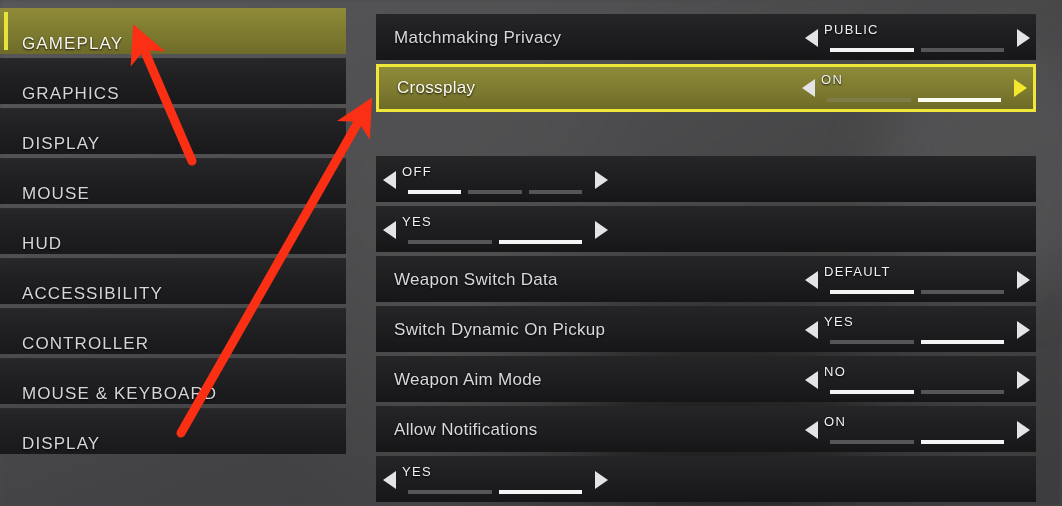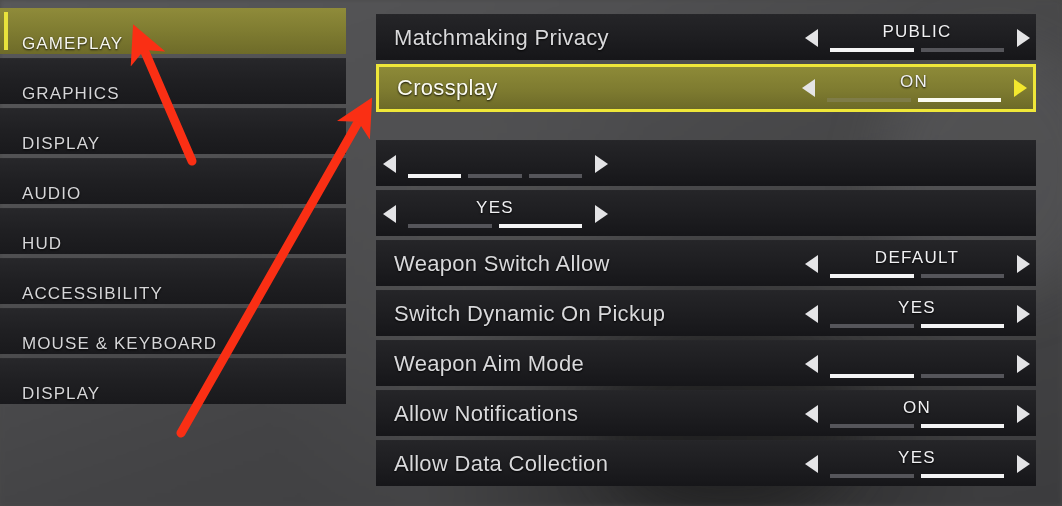--- a/index.html
+++ b/index.html
@@ -84,24 +84,24 @@
   }
   .opt-row {
     position: relative;
     height: 46px;
     margin-bottom: 4px;
     display: flex;
     align-items: center;
     background: linear-gradient(180deg, #252528 0%, #1d1d20 55%, #161619 100%);
     border-top: 1px solid rgba(125,125,130,0.16);
   }
-  .opt-row.gap-after { margin-bottom: 28px; }
+  .opt-row.gap-after { margin-bottom: 44px; }
 
   .opt-label {
-    font-size: 22px;
+    font-size: 17px;
     color: #d9d9db;
     padding-left: 18px;
     letter-spacing: 0.3px;
     flex: 1;
     text-shadow: 0 1px 2px rgba(0,0,0,0.9);
     white-space: nowrap;
   }
 
   .arrow {
     width: 26px;
@@ -122,22 +122,22 @@
   .value-block {
     width: 186px;
     flex: 0 0 auto;
     position: relative;
     height: 46px;
   }
   .value-text {
     position: absolute;
     left: 0; right: 0;
     top: 7px;
-    text-align: center;
-    font-size: 17px;
+    text-align: left;
+    font-size: 13px;
     letter-spacing: 1.3px;
     color: #f0f0f2;
     text-shadow: 0 1px 2px rgba(0,0,0,0.9);
   }
   .segs {
     position: absolute;
     left: 6px; right: 6px;
     bottom: 9px;
     display: flex;
     gap: 7px;
@@ -182,27 +182,30 @@
         <div class="nav-accent"></div>
         <span class="nav-label">GAMEPLAY</span>
       </div>
       <div class="nav-item">
         <span class="nav-label">GRAPHICS</span>
       </div>
       <div class="nav-item">
         <span class="nav-label">DISPLAY</span>
       </div>
       <div class="nav-item">
-        <span class="nav-label">AUDIO</span>
+        <span class="nav-label">MOUSE</span>
       </div>
       <div class="nav-item">
         <span class="nav-label">HUD</span>
       </div>
       <div class="nav-item">
         <span class="nav-label">ACCESSIBILITY</span>
+      </div>
+      <div class="nav-item">
+        <span class="nav-label">CONTROLLER</span>
       </div>
       <div class="nav-item">
         <span class="nav-label">MOUSE &amp; KEYBOARD</span>
       </div>
       <div class="nav-item">
         <span class="nav-label">DISPLAY</span>
       </div>
     </div>
 
   <div id="settings">
@@ -236,20 +239,21 @@
         </div>
         <div class="arrow right">
           <span class="tri"></span>
         </div>
       </div>
       <div class="opt-row">
         <div class="arrow left">
           <span class="tri"></span>
         </div>
         <div class="value-block">
+          <div class="value-text">OFF</div>
           <div class="segs">
             <div class="seg on"></div>
             <div class="seg"></div>
             <div class="seg"></div>
           </div>
         </div>
         <div class="arrow right">
           <span class="tri"></span>
         </div>
       </div>
@@ -262,21 +266,21 @@
           <div class="segs">
             <div class="seg"></div>
             <div class="seg on"></div>
           </div>
         </div>
         <div class="arrow right">
           <span class="tri"></span>
         </div>
       </div>
       <div class="opt-row">
-        <div class="opt-label">Weapon Switch Allow</div>
+        <div class="opt-label">Weapon Switch Data</div>
         <div class="arrow left">
           <span class="tri"></span>
         </div>
         <div class="value-block">
           <div class="value-text">DEFAULT</div>
           <div class="segs">
             <div class="seg on"></div>
             <div class="seg"></div>
           </div>
         </div>
@@ -299,20 +303,21 @@
         <div class="arrow right">
           <span class="tri"></span>
         </div>
       </div>
       <div class="opt-row">
         <div class="opt-label">Weapon Aim Mode</div>
         <div class="arrow left">
           <span class="tri"></span>
         </div>
         <div class="value-block">
+          <div class="value-text">NO</div>
           <div class="segs">
             <div class="seg on"></div>
             <div class="seg"></div>
           </div>
         </div>
         <div class="arrow right">
           <span class="tri"></span>
         </div>
       </div>
       <div class="opt-row">
@@ -325,21 +330,20 @@
           <div class="segs">
             <div class="seg"></div>
             <div class="seg on"></div>
           </div>
         </div>
         <div class="arrow right">
           <span class="tri"></span>
         </div>
       </div>
       <div class="opt-row">
-        <div class="opt-label">Allow Data Collection</div>
         <div class="arrow left">
           <span class="tri"></span>
         </div>
         <div class="value-block">
           <div class="value-text">YES</div>
           <div class="segs">
             <div class="seg"></div>
             <div class="seg on"></div>
           </div>
         </div>

